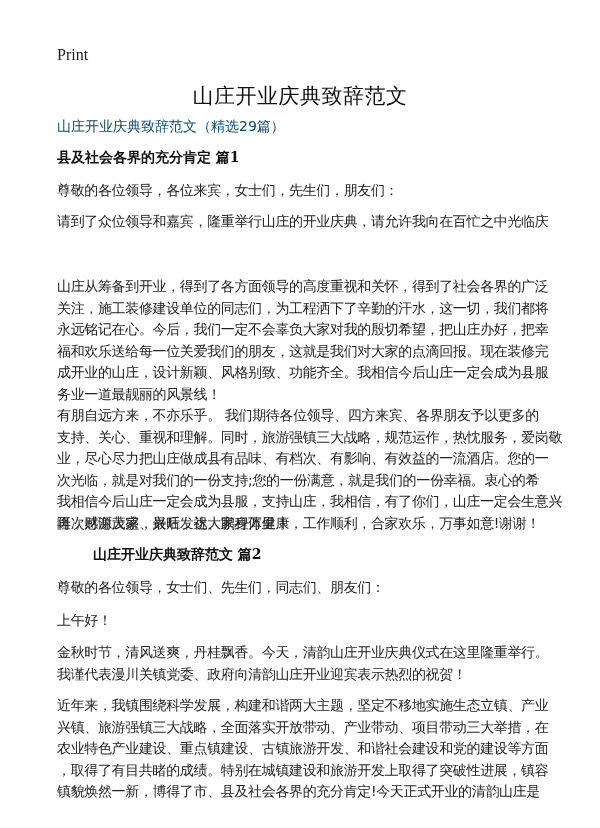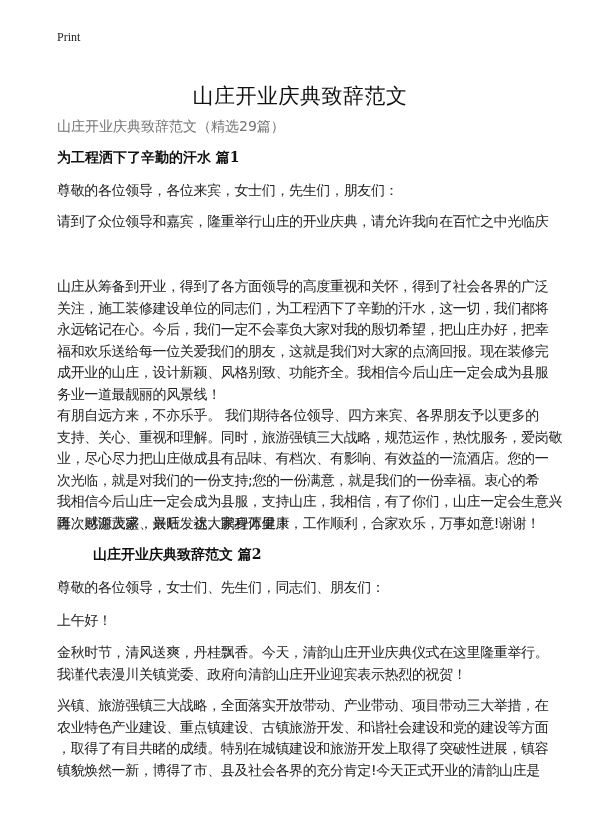--- a/index.html
+++ b/index.html
@@ -2,32 +2,32 @@
 <html><head>
   <meta charset="utf-8">
   <style>
     html, body { margin: 0; padding: 0; background: #ffffff; }
     body {
       width: 600px; height: 828px; overflow: hidden; position: relative;
       color: #1a1a1a;
       font-family: "DejaVu Sans", "Liberation Sans", sans-serif;
     }
     .print-label {
-      position: absolute; left: 57px; top: 30px;
+      position: absolute; left: 57px; top: 46px;
       font-family: "Liberation Serif", "DejaVu Serif", serif;
-      font-size: 12px; color: #222;
+      font-size: 16px; color: #222;
     }
     .doc-title {
       position: absolute; left: 0; width: 600px; top: 82px;
       text-align: center; font-size: 21px; font-weight: normal; color: #111;
       letter-spacing: 0.5px;
     }
     .subtitle {
       position: absolute; left: 57px; top: 118px;
-      font-size: 14px; color: #737373;
+      font-size: 14px; color: #0c4a6e;
     }
     .section-heading {
       position: absolute; left: 57px;
       font-size: 14px; font-weight: bold; color: #111;
       font-family: "DejaVu Serif", "Liberation Serif", serif;
     }
     .para { position: absolute; left: 57px; width: 500px; }
     .line {
       display: block; height: 21.5px; line-height: 21.5px;
       font-size: 14px; white-space: nowrap; color: #222;
@@ -36,21 +36,21 @@
   </style>
 </head>
 <body>
 
 <div class="print-label">Print</div>
 
 <h1 class="doc-title" style="margin:0;">山庄开业庆典致辞范文</h1>
 
 <div class="subtitle">山庄开业庆典致辞范文（精选29篇）</div>
 
-<div class="section-heading" style="top:149px;">为工程洒下了辛勤的汗水 篇1</div>
+<div class="section-heading" style="top:149px;">县及社会各界的充分肯定 篇1</div>
 
 <div class="para" style="top:180px;">
   <span class="line">尊敬的各位领导，各位来宾，女士们，先生们，朋友们：</span>
 </div>
 
 <div class="para" style="top:211px;">
   <span class="line">请到了众位领导和嘉宾，隆重举行山庄的开业庆典，请允许我向在百忙之中光临庆</span>
 </div>
 
 <div class="para" style="top:276px;">
@@ -84,17 +84,18 @@
 <div class="para" style="top:610px;">
   <span class="line">上午好！</span>
 </div>
 
 <div class="para" style="top:642px;">
   <span class="line">金秋时节，清风送爽，丹桂飘香。今天，清韵山庄开业庆典仪式在这里隆重举行。</span>
   <span class="line">我谨代表漫川关镇党委、政府向清韵山庄开业迎宾表示热烈的祝贺！</span>
 </div>
 
 <div class="para" style="top:695px;">
+  <span class="line">近年来，我镇围绕科学发展，构建和谐两大主题，坚定不移地实施生态立镇、产业</span>
   <span class="line">兴镇、旅游强镇三大战略，全面落实开放带动、产业带动、项目带动三大举措，在</span>
   <span class="line">农业特色产业建设、重点镇建设、古镇旅游开发、和谐社会建设和党的建设等方面</span>
   <span class="line">，取得了有目共睹的成绩。特别在城镇建设和旅游开发上取得了突破性进展，镇容</span>
   <span class="line">镇貌焕然一新，博得了市、县及社会各界的充分肯定!今天正式开业的清韵山庄是</span>
 </div>
 
 </body></html>

